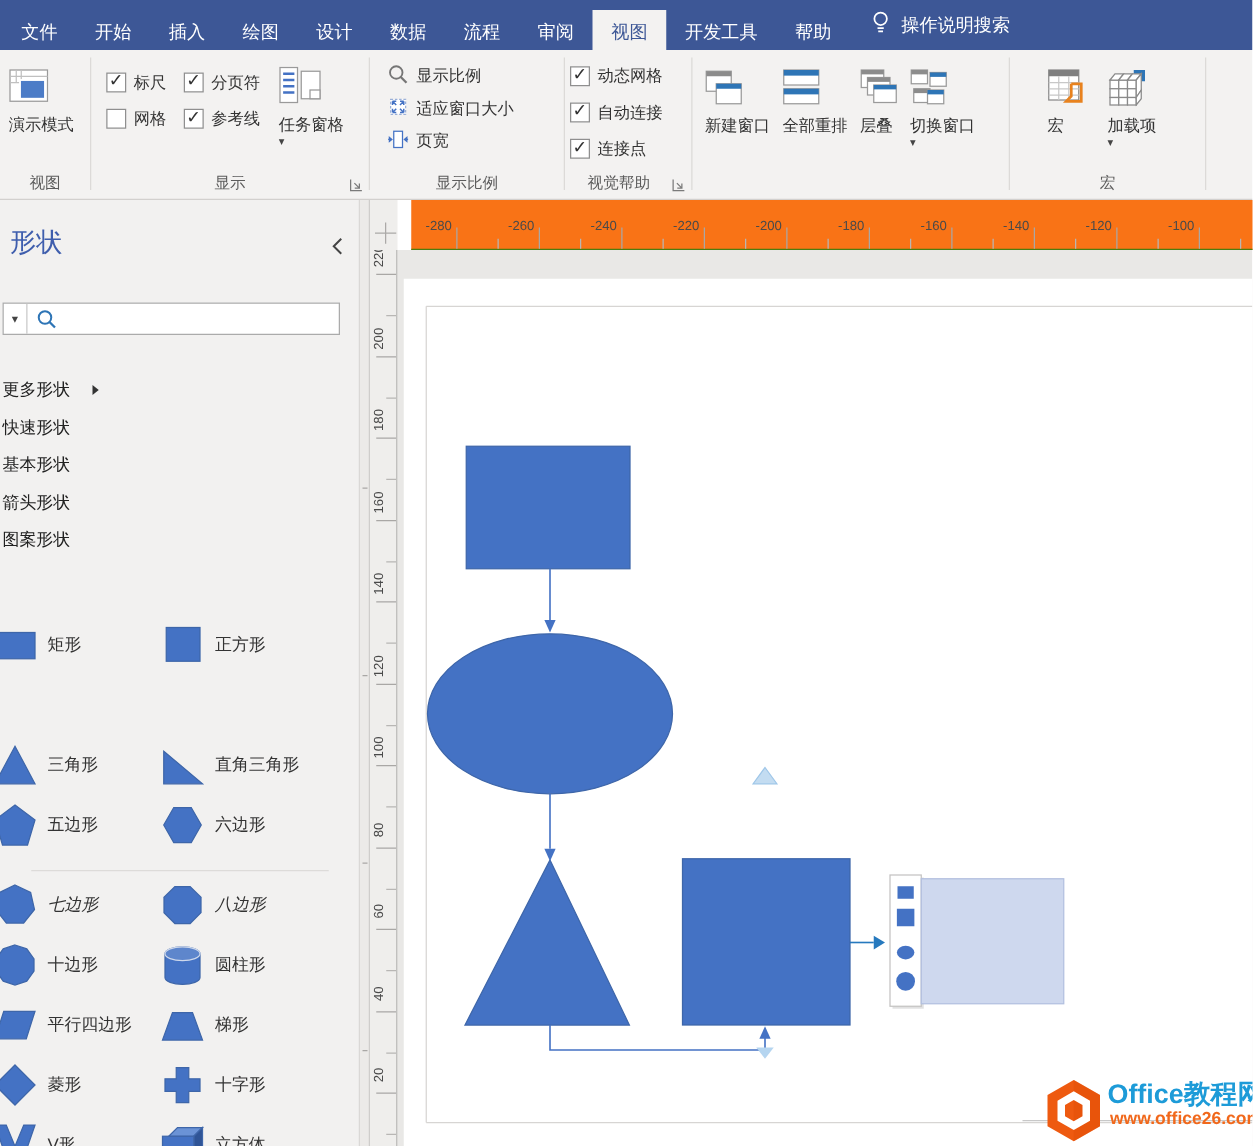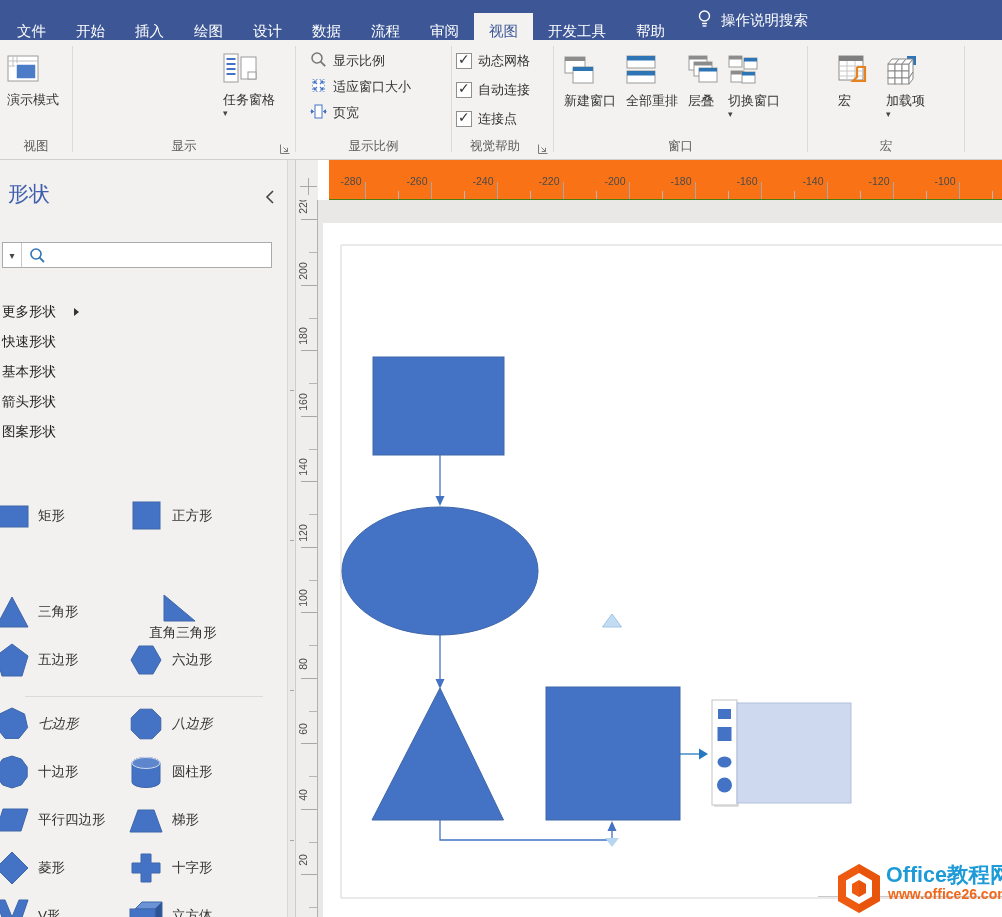--- a/index.html
+++ b/index.html
@@ -1,20 +1,20 @@
 <!DOCTYPE html>
 <html><head>
 <meta charset="utf-8">
 <style>
   html,body{margin:0;padding:0;}
   body{width:1002px;height:917px;position:relative;overflow:hidden;background:#fff;
        font-family:"Liberation Sans","DejaVu Sans",sans-serif;-webkit-font-smoothing:antialiased;}
   
   .menubar{position:absolute;left:0;top:0;width:1002px;height:40px;background:#3D5796;display:flex;align-items:flex-end;}
-  .tabs{display:flex;height:27px;align-items:flex-start;padding-left:2px;}
+  .tabs{display:flex;height:27px;align-items:center;padding-left:2px;}
   .tab{height:37px;line-height:37px;padding:0 15px;color:#fff;font-size:14.5px;cursor:default;white-space:nowrap;}
   .tab.active{background:#F3F2F1;color:#3D5796;}
   .tellme{display:flex;align-items:center;height:40px;margin-left:16px;color:#fff;font-size:14.5px;gap:8px;}
   
   .ribbon{position:absolute;left:0;top:40px;width:1002px;height:119px;background:#F3F2F1;border-bottom:1px solid #D2D0CE;}
   .rsep{position:absolute;top:6px;height:106px;width:1px;background:#DCDAD8;}
   .glabel{position:absolute;bottom:4px;left:0;width:100%;text-align:center;font-size:12.5px;color:#5c5c5c;white-space:nowrap;}
   .rgroup{position:absolute;top:0;height:119px;}
   .bigbtn{display:inline-flex;flex-direction:column;align-items:flex-start;padding:2px 4px;cursor:default;}
   .bigbtn .ic{height:46px;display:flex;align-items:center;justify-content:center;}
@@ -106,20 +106,38 @@
               <rect x="9" y="9" width="20" height="15" fill="#4C7CC7" stroke="#fff" stroke-width="1.5"></rect>
             </svg>
           </div>
         <div class="lbl">演示模式</div>
       </div>
       <div class="glabel">视图</div>
     </div>
     <div class="rsep" style="left:72px;"></div>
 
     <div class="rgroup" style="left:73px;width:222px;">
+      <div class="cbgrid" style="position:absolute;left:12px;top:17px;grid-template-columns:62px 100px;">
+          <div class="cbitem">
+            <span class="cb on"></span>
+            <span>标尺</span>
+          </div>
+          <div class="cbitem">
+            <span class="cb on"></span>
+            <span>分页符</span>
+          </div>
+          <div class="cbitem">
+            <span class="cb"></span>
+            <span>网格</span>
+          </div>
+          <div class="cbitem">
+            <span class="cb on"></span>
+            <span>参考线</span>
+          </div>
+        </div>
       <div class="bigbtn" style="position:absolute;left:146px;top:4px;width:72px;">
         <div class="ic">
             <svg width="34" height="32" viewBox="0 0 34 32">
               <rect x="1" y="1" width="14" height="28" fill="#fff" stroke="#9a9a9a"></rect>
               <path d="M3.5,6 h9 M3.5,11 h9 M3.5,16 h9 M3.5,21 h9" stroke="#4472C4" stroke-width="2"></path>
               <rect x="18" y="4" width="15" height="22" fill="#fff" stroke="#9a9a9a"></rect>
               <rect x="25" y="19" width="8" height="7" fill="#fff" stroke="#9a9a9a"></rect>
             </svg>
           </div>
         <div class="lbl">任务窗格</div>
@@ -235,21 +253,20 @@
                 <rect x="3" y="16" width="13" height="11" fill="#fff" stroke="#9a9a9a"></rect>
                 <rect x="3" y="16" width="13" height="3.5" fill="#8C8C8C"></rect>
                 <rect x="14" y="17" width="13" height="11" fill="#fff" stroke="#9a9a9a"></rect>
                 <rect x="14" y="17" width="13" height="3.5" fill="#2E75B6"></rect>
               </svg>
             </div>
             <div class="lbl">切换窗口</div>
             <div class="caret">▾</div>
           </div>
         </div>
-      <div class="glabel">窗口</div>
     </div>
     <div class="rsep" style="left:807px;"></div>
 
     <div class="rgroup" style="left:808px;width:156px;">
       <div style="position:absolute;left:26px;top:5px;display:flex;gap:8px;">
           <div class="bigbtn">
             <div class="ic">
               <svg width="32" height="30" viewBox="0 0 32 30">
                 <rect x="1" y="1" width="24" height="24" fill="#fff" stroke="#8a8a8a"></rect>
                 <rect x="1" y="1" width="24" height="5" fill="#7F7F7F"></rect>
@@ -329,21 +346,21 @@
             <span class="snm">正方形</span>
           </div>
         </div>
         <div class="srow" style="top: 428px;">
           <div class="scell" style="left: -6px; width: 130px;">
             <span class="sic"><svg width="36" height="36" viewBox="0 0 36 36" fill="#4472C4" stroke="#3E66A9" stroke-width="1">
                 <polygon points="18,3 34,33 2,33"></polygon>
               </svg></span>
             <span class="snm">三角形</span>
           </div>
-          <div class="scell" style="left: 116px; width: 130px; flex-direction: column;">
+          <div class="scell" style="left: 128px; width: 130px;">
             <span class="sic"><svg width="36" height="36" viewBox="0 0 36 36" fill="#4472C4" stroke="#3E66A9" stroke-width="1">
                 <polygon points="3,7 34,33 3,33"></polygon>
               </svg></span>
             <span class="snm">直角三角形</span>
           </div>
         </div>
         <div class="srow" style="top: 476px;">
           <div class="scell" style="left: -6px; width: 130px;">
             <span class="sic"><svg width="36" height="36" viewBox="0 0 36 36" fill="#4472C4" stroke="#3E66A9" stroke-width="1">
                 <polygon points="18,2 34,14 28,34 8,34 2,14"></polygon>

